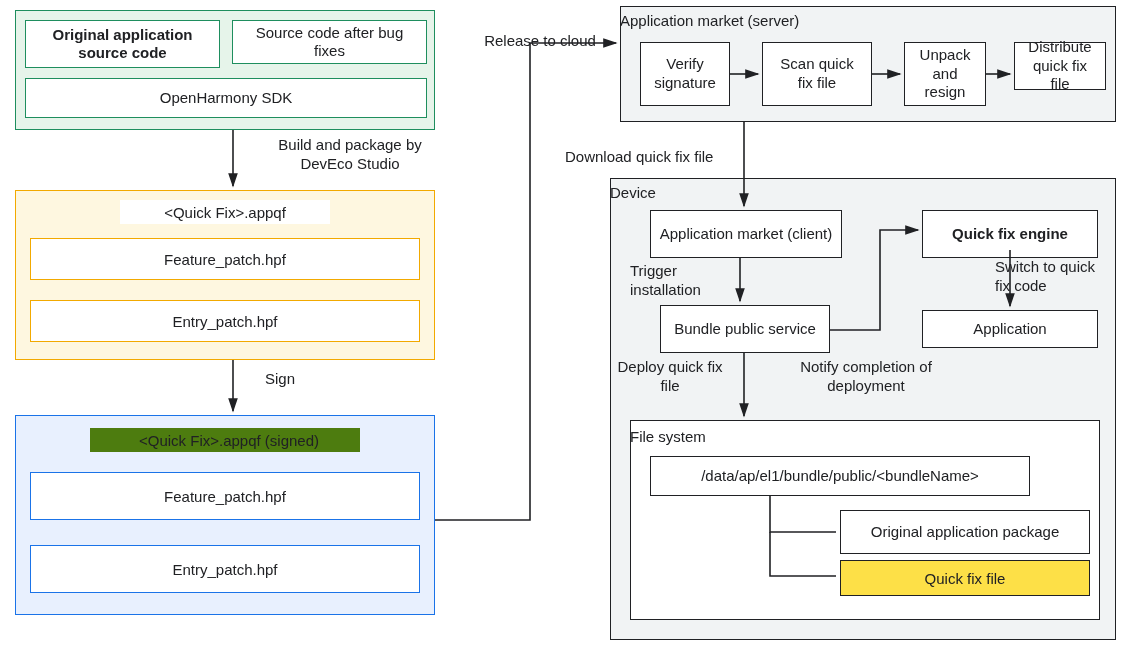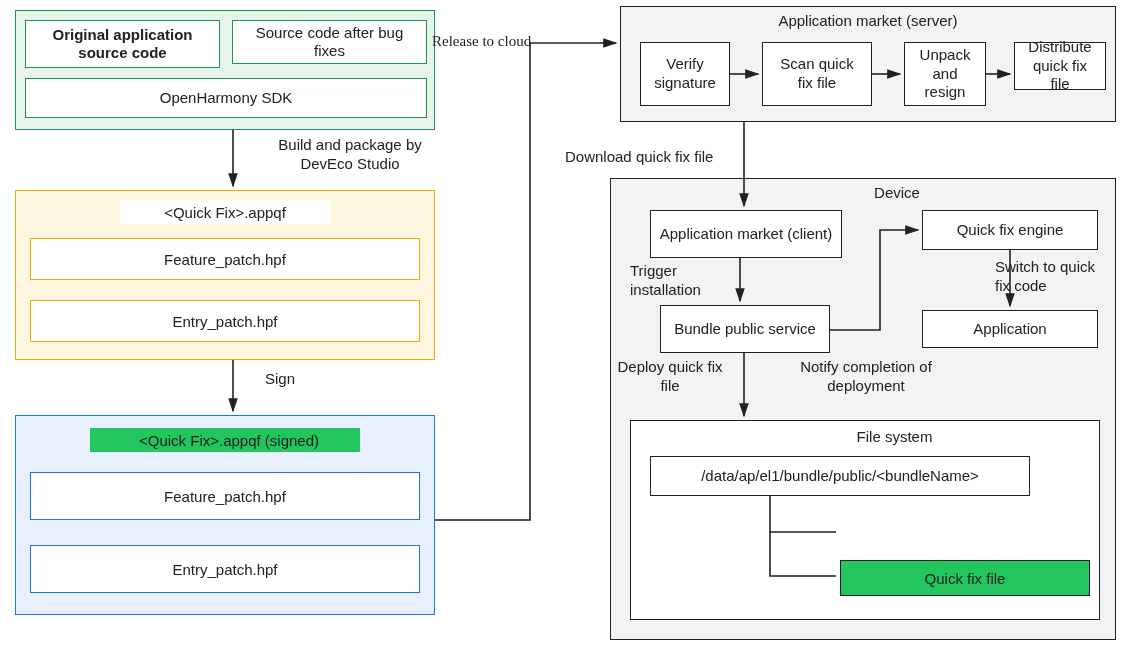--- a/index.html
+++ b/index.html
@@ -76,21 +76,21 @@
     text-align: center;
   }
   
   .blue-panel {
     position: absolute;
     border: 1.5px solid #1a73e8;
     background: #e8f0fe;
   }
   .blue-label {
     position: absolute;
-    background: #22c55e;
+    background: #4d7c0f;
     display: flex;
     align-items: center;
     justify-content: center;
     text-align: center;
     padding-left: 8px;
   }
   .blue-box {
     position: absolute;
     border: 1.5px solid #1a73e8;
     background: #fff;
@@ -110,31 +110,31 @@
     border: 1.5px solid #202124;
     background: #f1f3f4;
   }
   .fs-panel {
     position: absolute;
     border: 1.5px solid #202124;
     background: #fff;
   }
   .fs-grey {
     position: absolute;
-    background: #22c55e;
+    background: #fde047;
     border: 1.5px solid #202124;
     display: flex;
     align-items: center;
     justify-content: center;
     text-align: left;
   }
   svg { position: absolute; left: 0; top: 0; pointer-events: none; }
   .panel-title {
     position: absolute;
-    text-align: center;
+    text-align: left;
     width: 100%;
   }
 </style>
 </head>
 <body>
 
 <div class="canvas">
 
   <div class="green-panel" style="left:15px; top:10px; width:420px; height:120px;"></div>
   <div class="green-box" style="left:25px; top:20px; width:195px; height:48px;font-weight:bold;">Original application
@@ -151,21 +151,21 @@
   <div class="yellow-box" style="left:30px; top:238px; width:390px; height:42px;">Feature_patch.hpf</div>
   <div class="yellow-box" style="left:30px; top:300px; width:390px; height:42px;">Entry_patch.hpf</div>
 
   <div class="label" style="left:250px; top:370px; width:60px;">Sign</div>
 
   <div class="blue-panel" style="left:15px; top:415px; width:420px; height:200px;"></div>
   <div class="blue-label" style="left:90px; top:428px; width:270px; height:24px;">&lt;Quick Fix&gt;.appqf (signed)</div>
   <div class="blue-box" style="left:30px; top:472px; width:390px; height:48px;">Feature_patch.hpf</div>
   <div class="blue-box" style="left:30px; top:545px; width:390px; height:48px;">Entry_patch.hpf</div>
 
-  <div class="label" style="left:432px; top:32px; width:160px; text-align:left;font-family:Liberation Serif, serif;">Release to cloud</div>
+  <div class="label" style="left:460px; top:32px; width:160px; text-align:center;">Release to cloud</div>
 
   <div class="grey-panel" style="left:620px; top:6px; width:496px; height:116px;"></div>
   <div class="label panel-title" style="left:620px; top:12px; width:496px;">Application market (server)</div>
   <div class="box" style="left:640px; top:42px; width:90px; height:64px;">Verify
 signature</div>
   <div class="box" style="left:762px; top:42px; width:110px; height:64px;">Scan quick fix
 file</div>
   <div class="box" style="left:904px; top:42px; width:82px; height:64px;">Unpack
 and
 resign</div>
@@ -173,37 +173,39 @@
 quick fix
 file</div>
 
   <div class="label" style="left:565px; top:148px; width:200px; text-align:left;">Download quick fix file</div>
 
   <div class="grey-panel-inner" style="left:610px; top:178px; width:506px; height:462px;"></div>
   <div class="label panel-title" style="left:610px; top:184px; width:574px;">Device</div>
 
   <div class="box" style="left:650px; top:210px; width:192px; height:48px;">Application market
 (client)</div>
-  <div class="box" style="left:922px; top:210px; width:176px; height:40px;">Quick fix engine</div>
+  <div class="box" style="left:922px; top:210px; width:176px; height:48px;font-weight:bold;">Quick fix engine</div>
   <div class="box" style="left:660px; top:305px; width:170px; height:48px;">Bundle public
 service</div>
   <div class="box" style="left:922px; top:310px; width:176px; height:38px;">Application</div>
 
   <div class="label" style="left:630px; top:262px; width:100px; text-align:left;">Trigger
 installation</div>
   <div class="label" style="left:600px; top:358px; width:140px;">Deploy quick fix
 file</div>
   <div class="label" style="left:776px; top:358px; width:180px;">Notify completion of
 deployment</div>
   <div class="label" style="left:995px; top:258px; width:126px; text-align:left;">Switch to quick
 fix code</div>
 
   <div class="fs-panel" style="left:630px; top:420px; width:470px; height:200px;"></div>
   <div class="label panel-title" style="left:630px; top:428px; width:529px;">File system</div>
   <div class="box" style="left:650px; top:456px; width:380px; height:40px;">/data/ap/el1/bundle/public/&lt;bundleName&gt;</div>
+  <div class="box" style="left:840px; top:510px; width:250px; height:44px;">Original application
+package</div>
   <div class="fs-grey" style="left:840px; top:560px; width:250px; height:36px;">Quick fix file</div>
 
   <svg width="1125" height="651">
     <defs>
       <marker id="ah" markerWidth="10" markerHeight="10" refX="8" refY="3" orient="auto" markerUnits="strokeWidth">
         <path d="M0,0 L9,3 L0,6 Z" fill="#202124"></path>
       </marker>
     </defs>
     <g stroke="#202124" stroke-width="1.6" fill="none">
 

